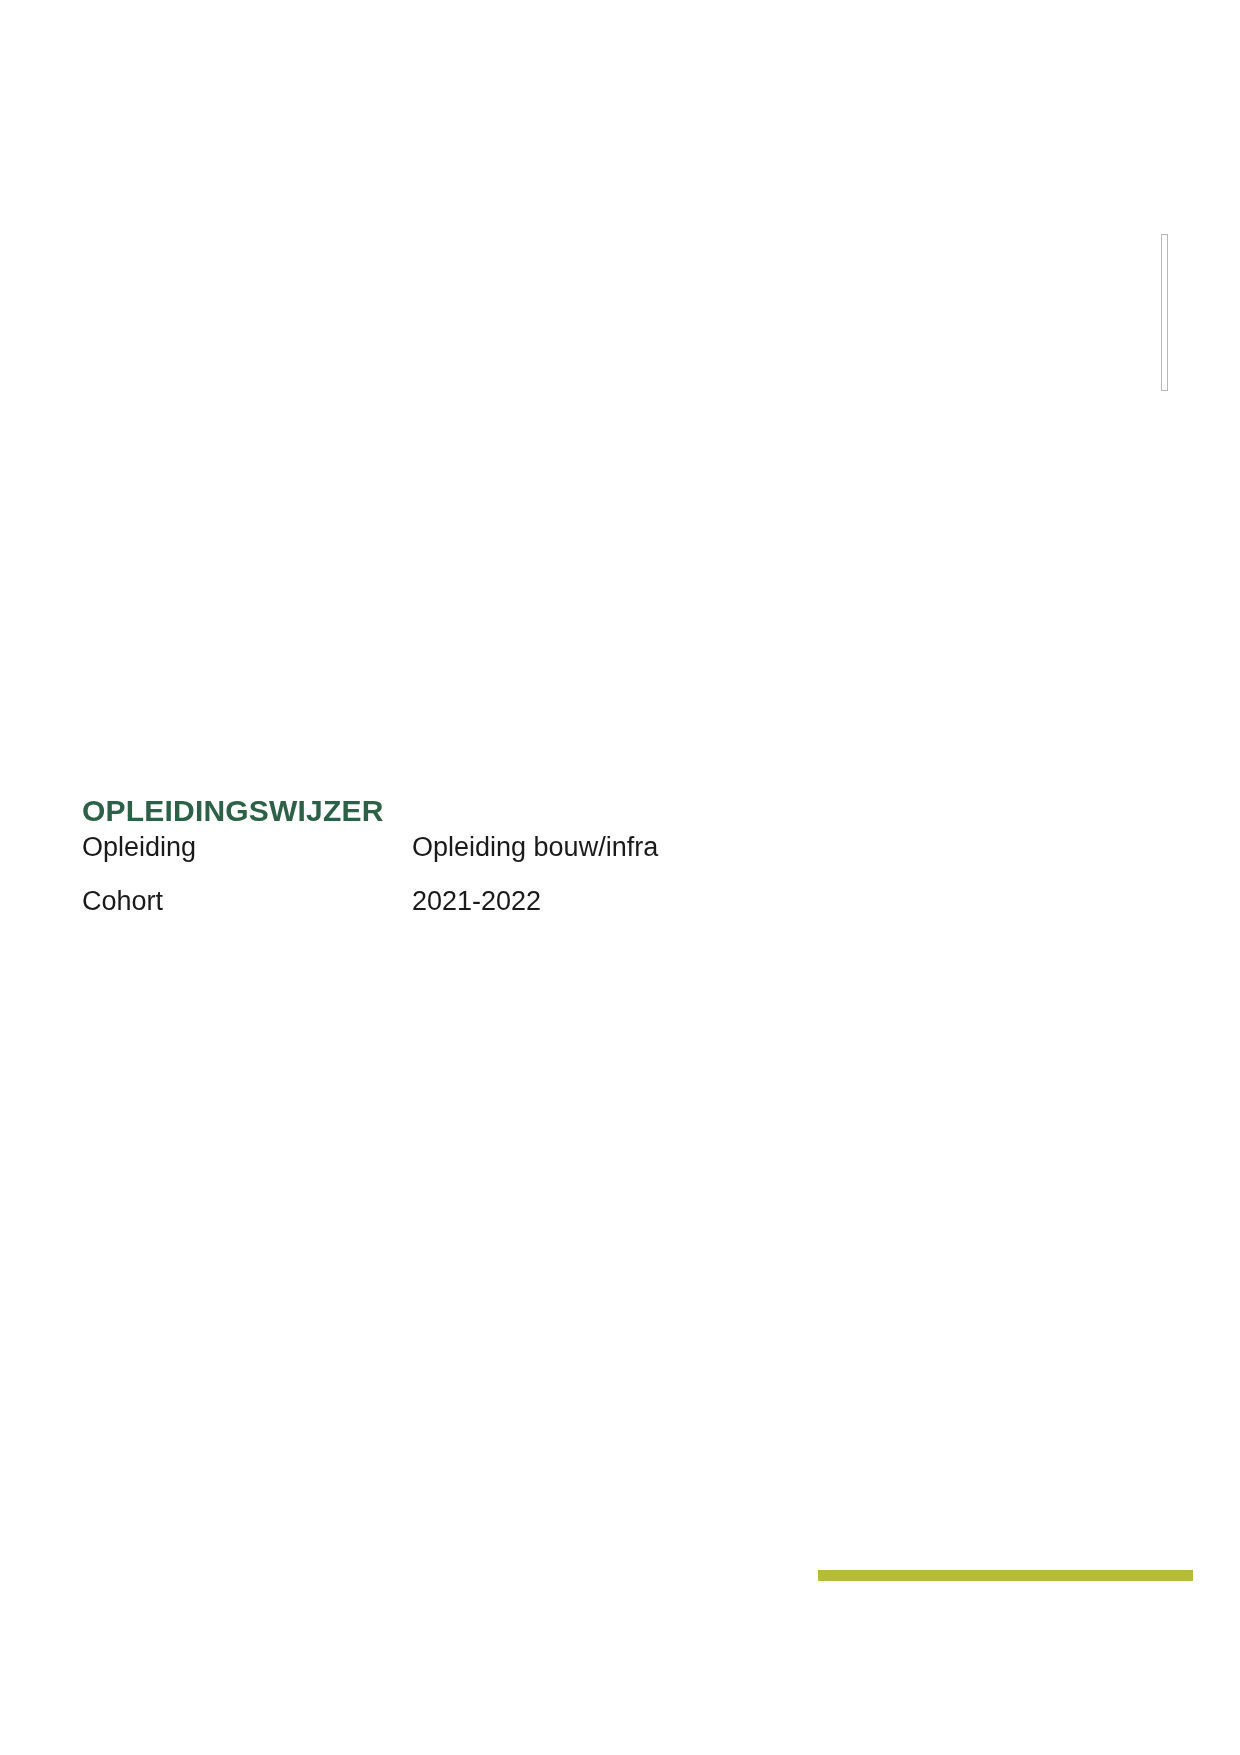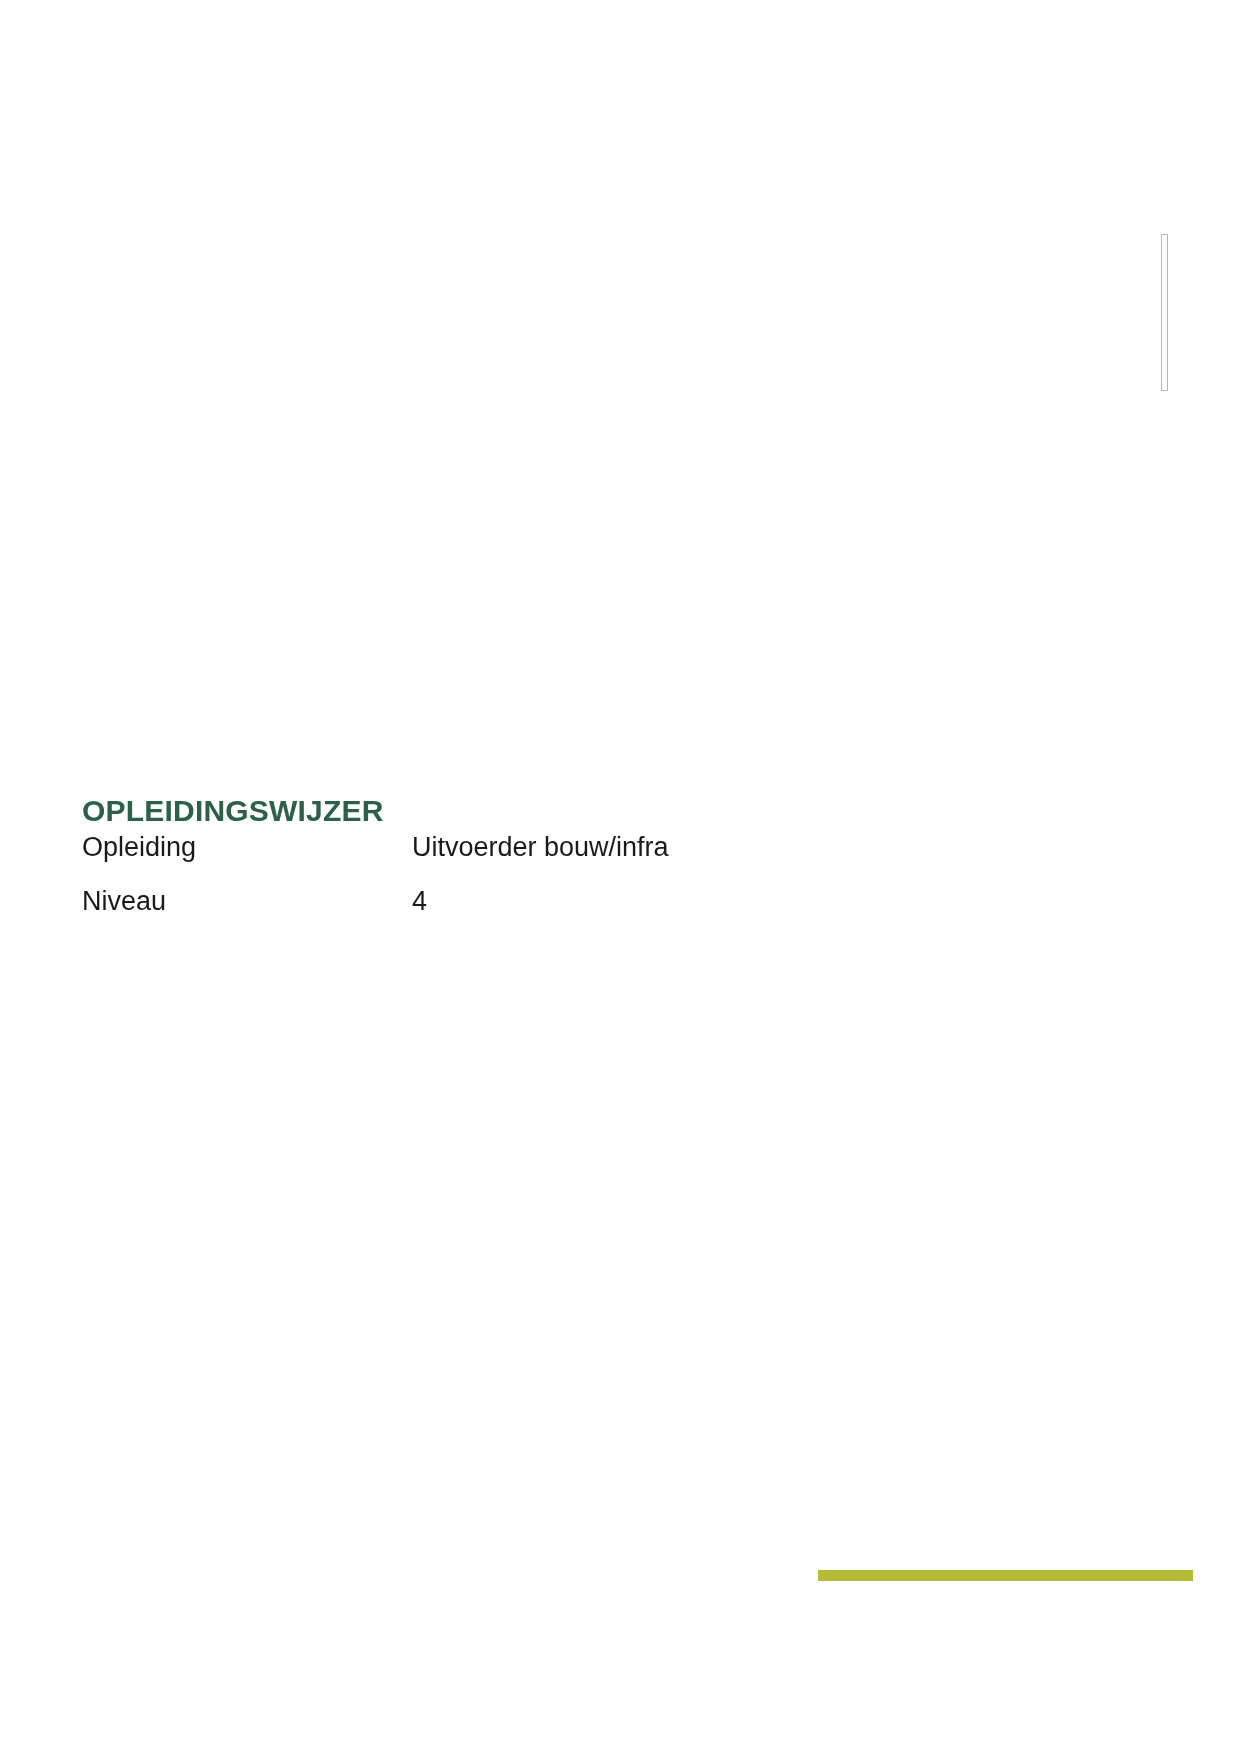--- a/index.html
+++ b/index.html
@@ -74,23 +74,23 @@
 
 <div class="page">
 
   <div class="vertical-frame"></div>
 
   <h1 class="heading">OPLEIDINGSWIJZER</h1>
 
   <div class="details">
     <div class="detail-row">
       <span class="detail-label">Opleiding</span>
-      <span class="detail-value">Uitvoerder bouw/infra</span>
+      <span class="detail-value">Opleiding bouw/infra</span>
     </div>
     <div class="detail-row">
-      <span class="detail-label">Niveau</span>
-      <span class="detail-value">4</span>
+      <span class="detail-label">Cohort</span>
+      <span class="detail-value">2021-2022</span>
     </div>
   </div>
 
   <div class="accent-bar"></div>
 
 </div>
 
 </body></html>

